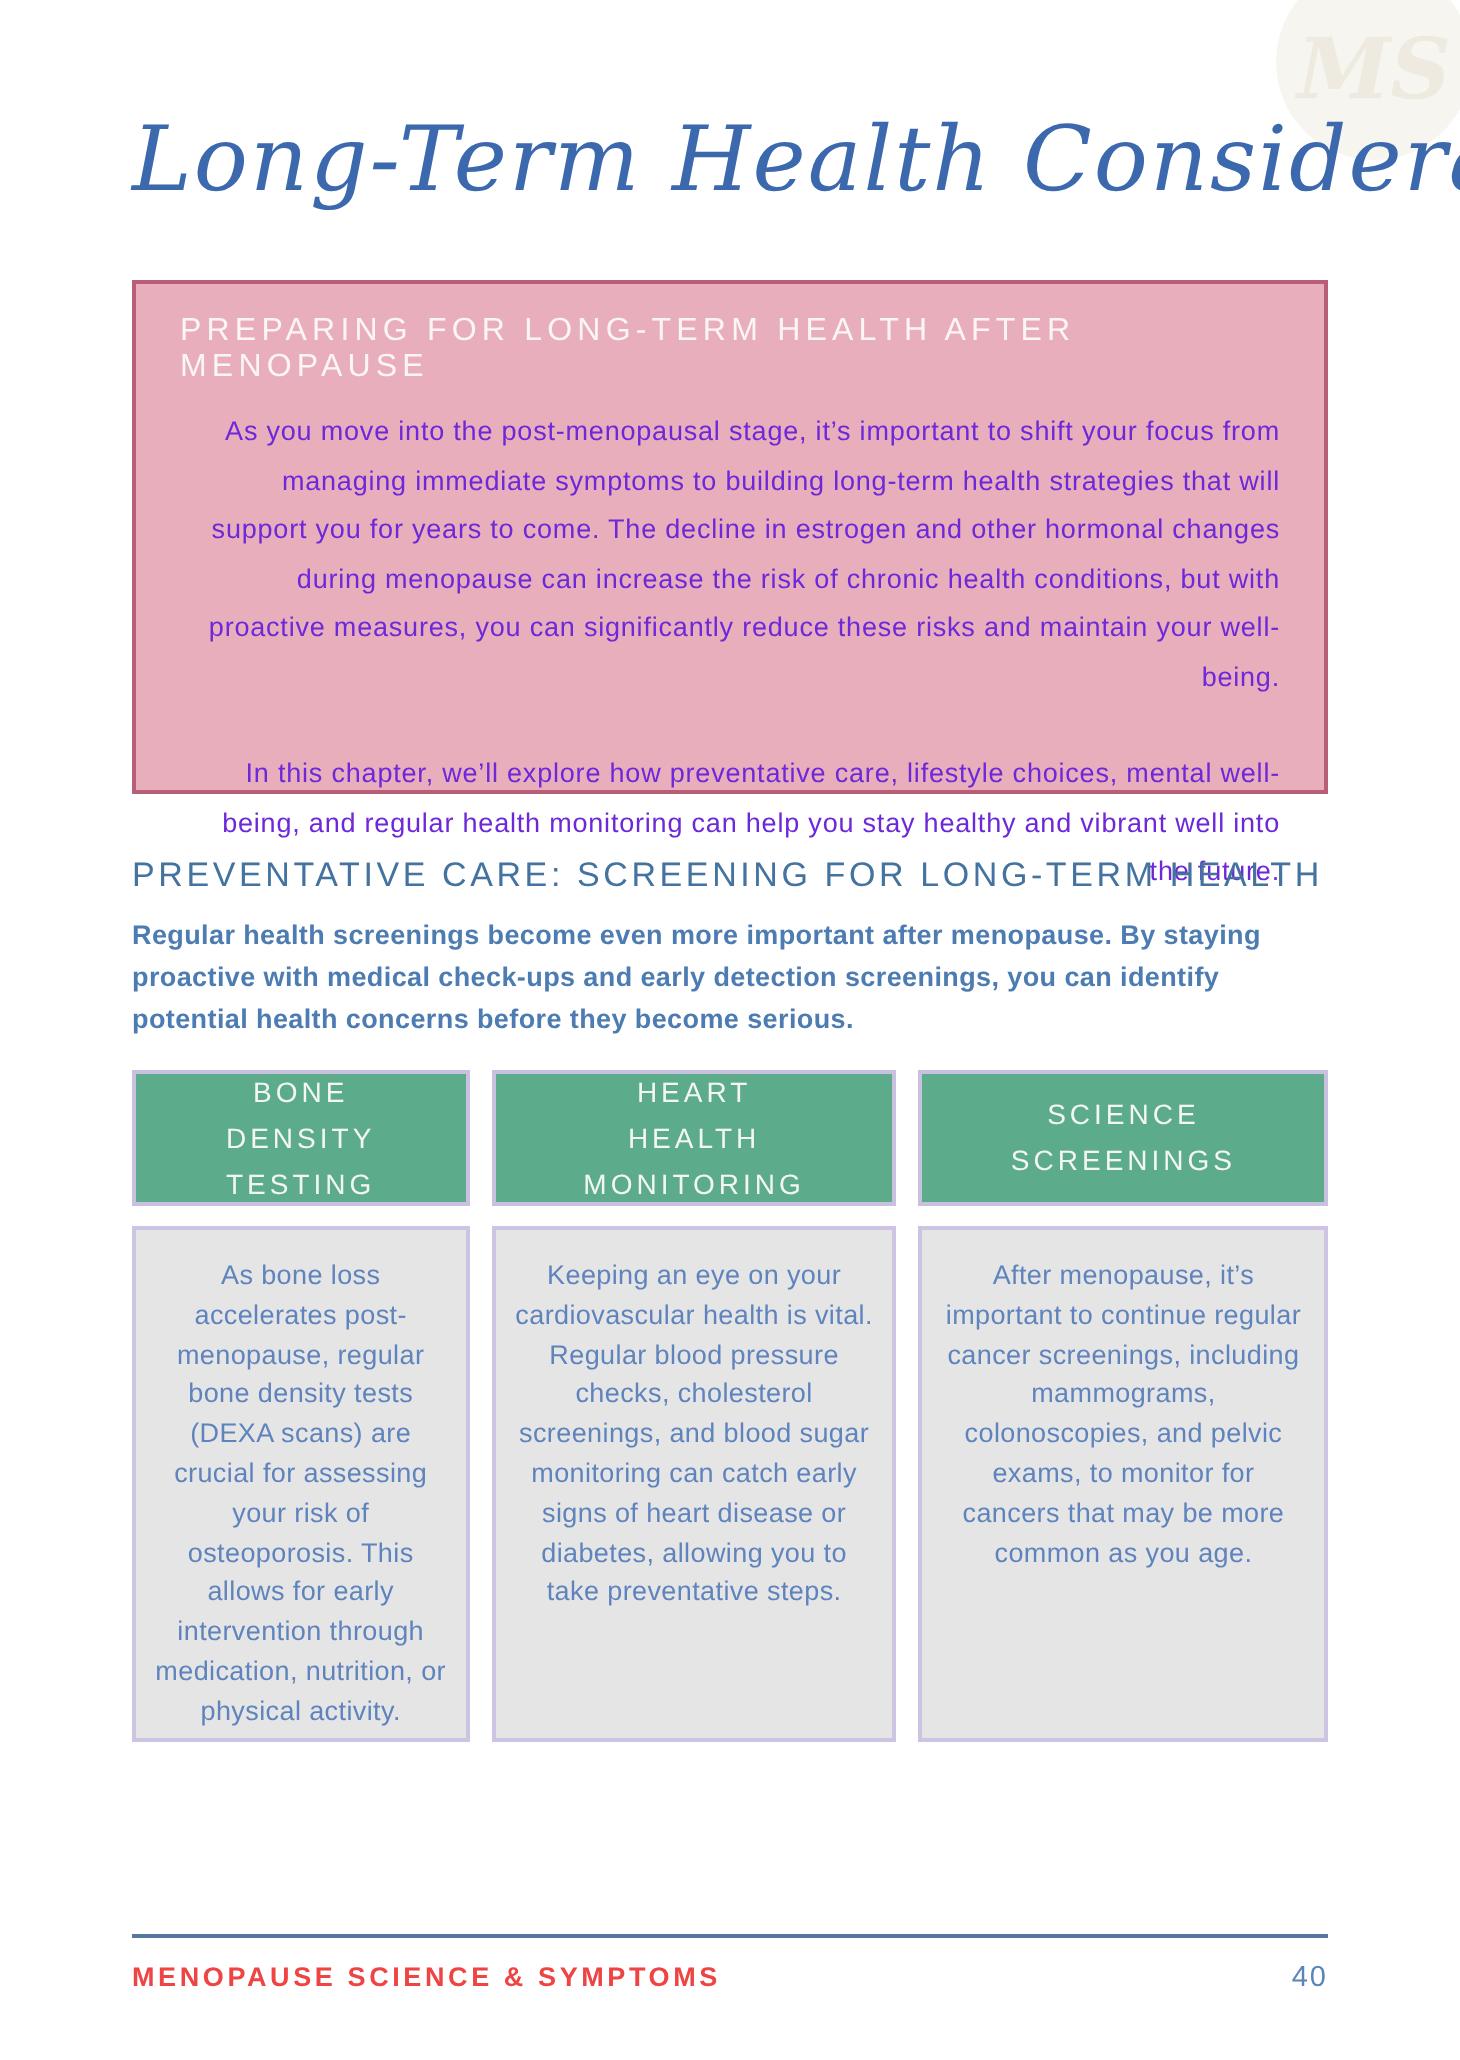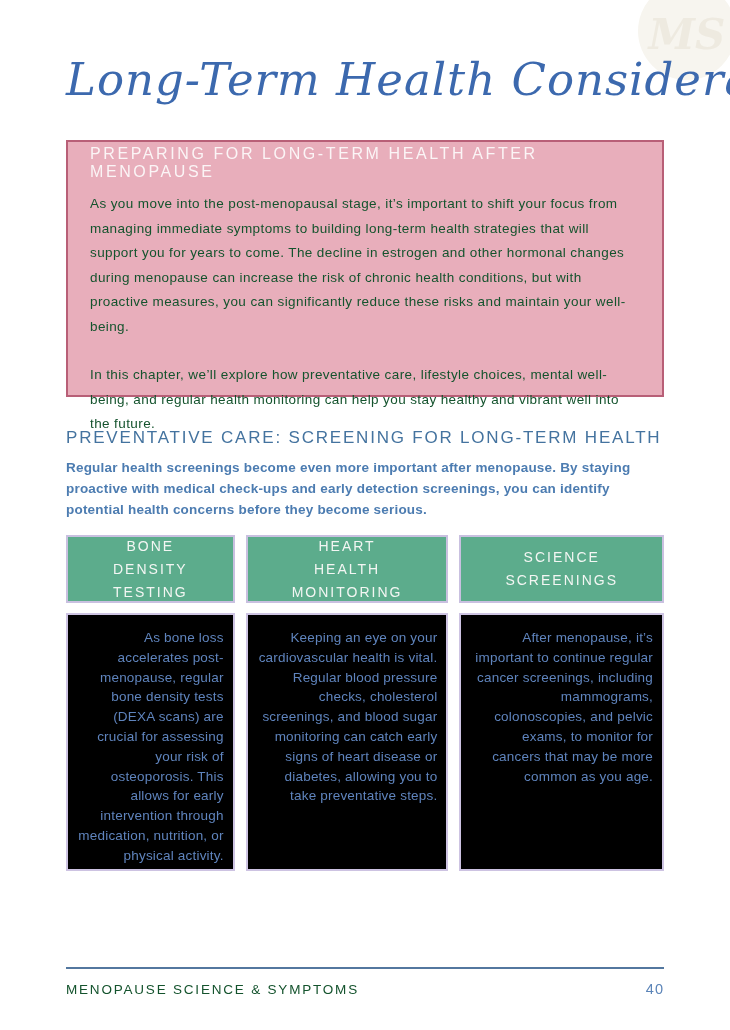--- a/index.html
+++ b/index.html
@@ -32,31 +32,32 @@
     font-size:45px; line-height:75px;
     color:#3c69ae; letter-spacing:1px;
     white-space:nowrap;
   }
 
   .intro-panel {
     box-sizing:border-box;
     margin-top:23px; height:257px;
     background:#e8aebb;
     border:2px solid #b85f77;
-    padding:3px 22px;
+    padding:15px 22px;
   }
   .intro-heading {
     margin:0 0 11px 0;
     color:#fbf5f6; font-size:16px; font-weight:normal;
     letter-spacing:2.6px;
   }
   .intro-panel p {
     margin:0 0 24px 0;
-    color:#14532d; font-size:13.5px; line-height:24.5px;
+    color:#6d28d9; font-size:13.5px; line-height:24.5px;
     letter-spacing:0.4px;
+    text-align:right;
   }
 
   .section-heading {
     margin:31px 0 0 0;
     color:#44739f; font-size:17px; font-weight:normal;
     letter-spacing:1.8px;
   }
   .section-intro {
     margin:9px 0 0 0;
     color:#4c7cb1; font-size:13.5px; line-height:21px;
@@ -74,35 +75,35 @@
     box-sizing:border-box; height:68px;
     background:#5cac8c; border:2px solid #c9c0e0;
     color:#f3f6f3;
     display:flex; align-items:center; justify-content:center;
     text-align:center;
     font-size:14px; letter-spacing:2px; line-height:23px;
     padding:0 44px;
   }
   .screening-body {
     box-sizing:border-box; height:258px;
-    background:#000000; border:2px solid #cdc3e2;
-    color:#5f84bd; text-align:right;
+    background:#e5e5e5; border:2px solid #cdc3e2;
+    color:#5f84bd; text-align:center;
     font-size:13.5px; line-height:19.8px; letter-spacing:0.2px;
     padding:13px 9px;
   }
 
   .footer {
     position:absolute; left:66px; right:66px; bottom:33px;
   }
   .footer-rule { border:none; border-top:2px solid #53779f; margin:0; }
   .footer-row {
     display:flex; justify-content:space-between; align-items:baseline;
     margin-top:12px;
   }
-  .footer-book { color:#14532d; font-size:13.5px; letter-spacing:1.8px; }
+  .footer-book { color:#ef4444; font-size:13.5px; letter-spacing:1.8px;font-weight:bold; }
   .footer-page { color:#5b84b8; font-size:14.5px; letter-spacing:1px; }
 </style>
 </head>
 <body>
 
 <div class="watermark">
   <span>MS</span>
 </div>
 
 <div class="content">

